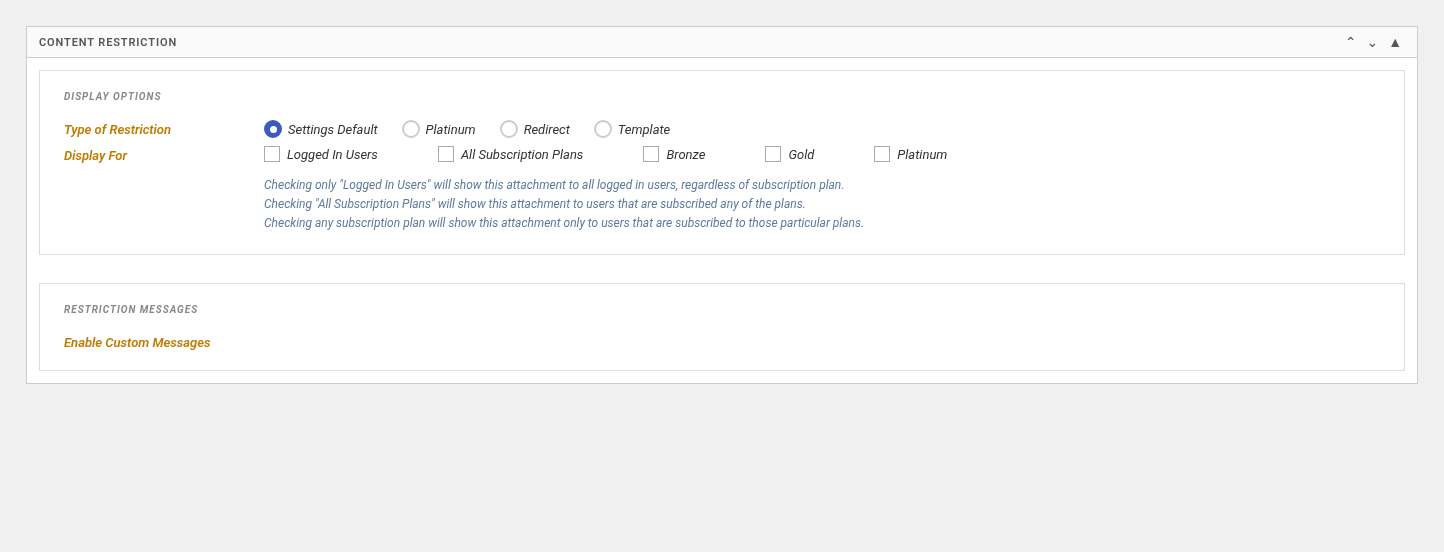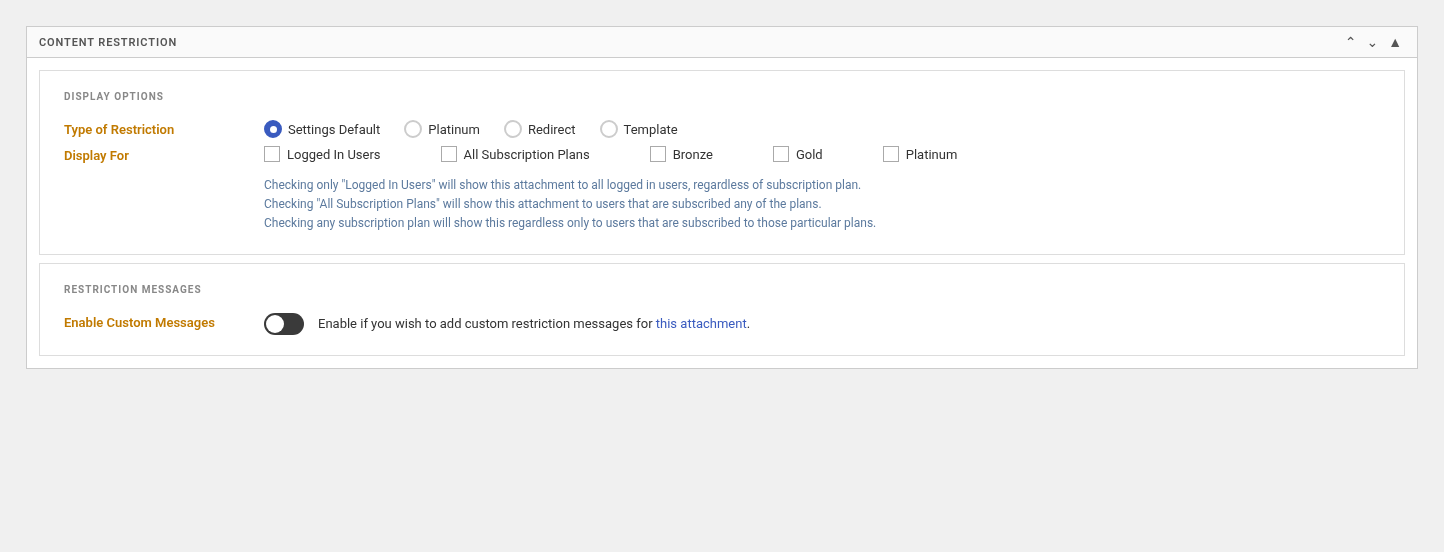--- a/index.html
+++ b/index.html
@@ -44,21 +44,22 @@
       cursor: pointer;
       color: #555;
       font-size: 14px;
       padding: 0 3px;
       line-height: 1;
     }
     .panel-body {
       padding: 12px;
       display: flex;
       flex-direction: column;
-      gap: 8px;
+      gap: 28px;
+      font-style: italic;
     }
     .section-card {
       border: 1px solid #ddd;
       padding: 20px 24px;
     }
     .section-label {
       font-size: 10px;
       font-weight: 700;
       letter-spacing: 0.1em;
       color: #888;
@@ -270,42 +271,32 @@
                   <span class="checkbox-label">Platinum</span>
                 </label>
               </div>
 
 
             </div>
 
             <div class="info-texts">
               <div class="info-text">Checking only "Logged In Users" will show this attachment to all logged in users, regardless of subscription plan.</div>
               <div class="info-text">Checking "All Subscription Plans" will show this attachment to users that are subscribed any of the plans.</div>
-              <div class="info-text">Checking any subscription plan will show this regardless only to users that are subscribed to those particular plans.</div>
+              <div class="info-text">Checking any subscription plan will show this attachment only to users that are subscribed to those particular plans.</div>
             </div>
 
           </div>
         </div>
 
       </div>
 
       <div class="section-card">
         <div class="section-label">RESTRICTION MESSAGES</div>
 
         <div class="form-row">
           <div class="field-label">Enable Custom Messages</div>
-          <div class="field-content">
-            <div class="toggle-wrapper">
-              <div class="toggle">
-                <div class="toggle-knob"></div>
-              </div>
-              <span class="toggle-text">
-                Enable if you wish to add custom restriction messages for <span>this attachment</span>.
-              </span>
-            </div>
-          </div>
         </div>
 
       </div>
 
     </div>
   </div>
 </div>
 
 </body></html>

